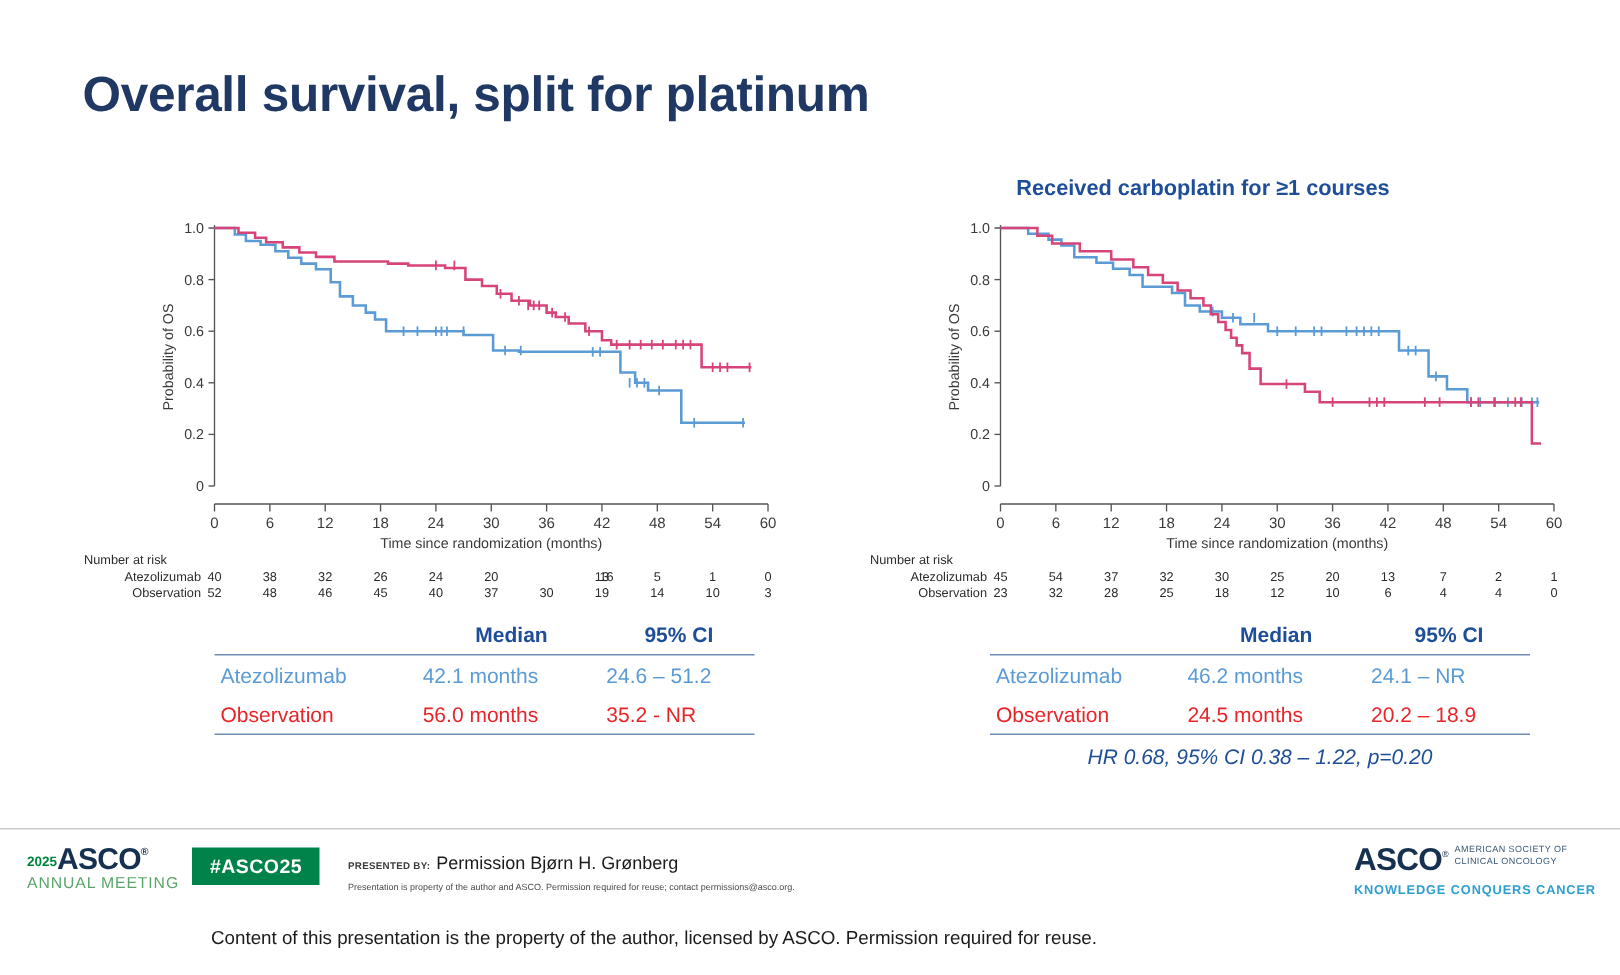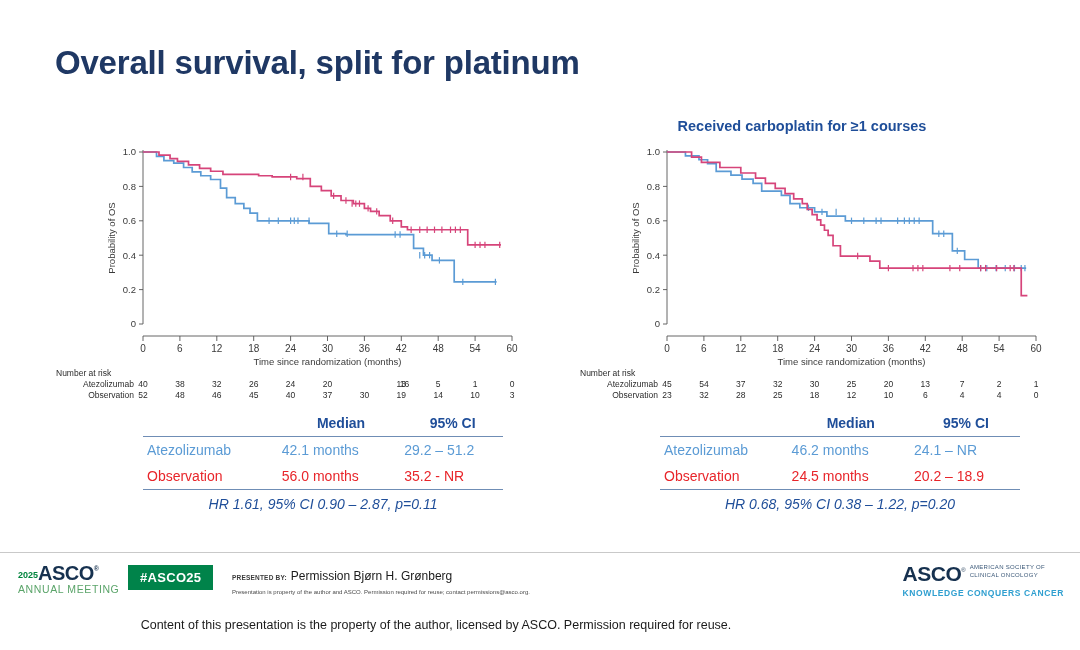--- a/index.html
+++ b/index.html
@@ -225,29 +225,26 @@
     <table>
       <tbody>
           <tr class="st-head">
         <th class="blank" style="width:38%;"></th>
         <th style="width:34%;">Median</th>
         <th style="width:28%;">95% CI</th>
       </tr>
       <tr class="st-row row-atezo">
         <td class="name">Atezolizumab</td>
         <td class="val">42.1 months</td>
-        <td class="val">29.2 – 51.2</td>
+        <td class="val">24.6 – 51.2</td>
       </tr>
       <tr class="st-row row-obs">
         <td class="name">Observation</td>
         <td class="val">56.0 months</td>
         <td class="val">35.2 - NR</td>
-      </tr>
-      <tr class="st-hr">
-        <td colspan="3">HR 1.61, 95% CI 0.90 – 2.87, p=0.11</td>
       </tr>
     </tbody>
       </table>
   </div>
 </div>
 
 <div class="panel" id="panel-right">
   <div class="panel-title">Received carboplatin for ≥1 courses</div>
   <div class="plot-wrap">
     <svg class="plot-svg" id="svg-carboplatin" width="520" height="235" viewBox="0 0 520 235">

